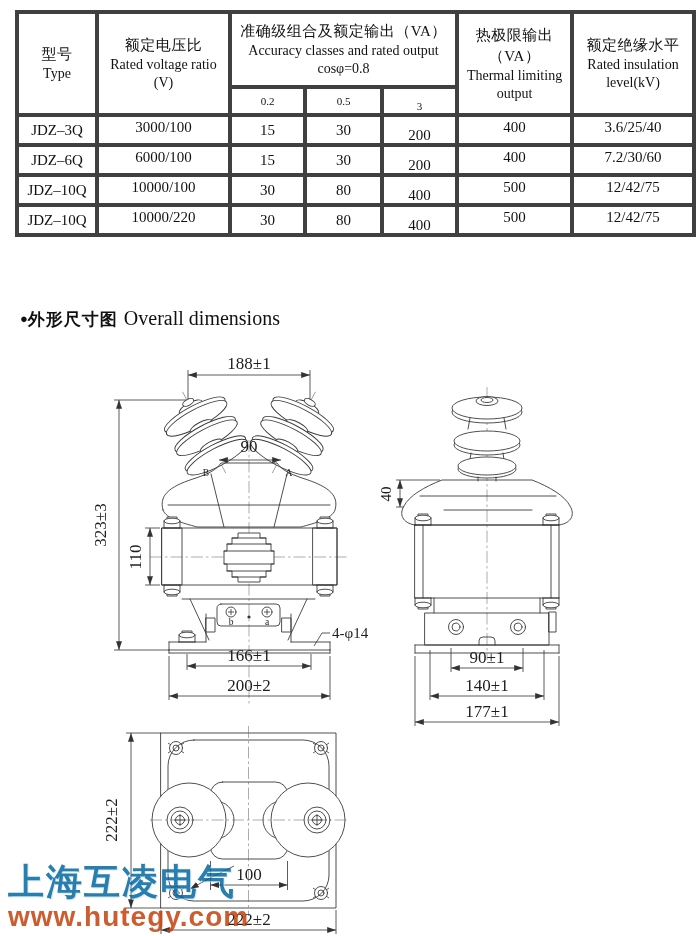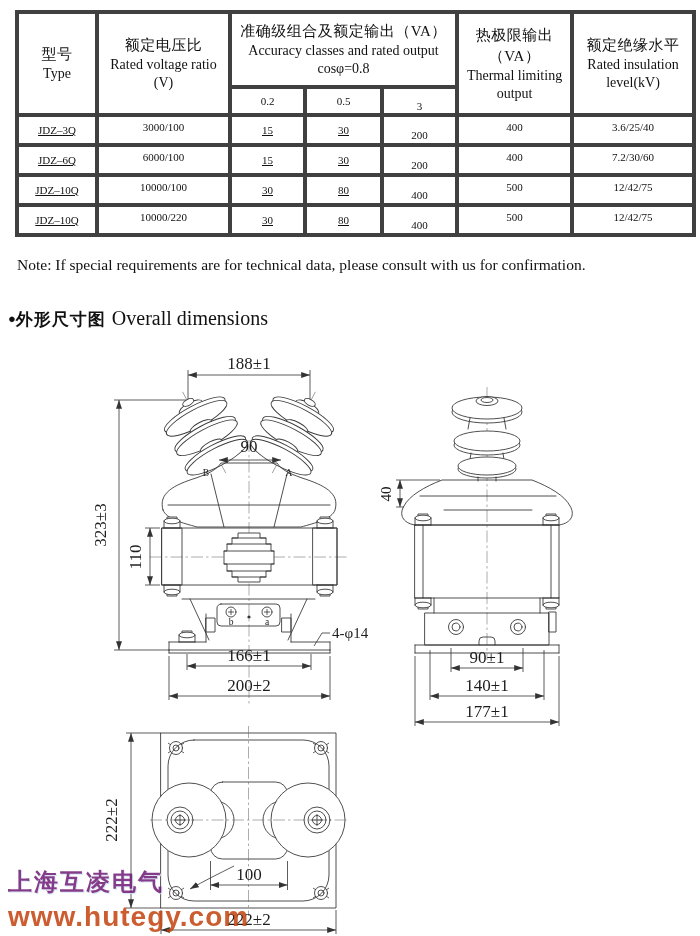--- a/index.html
+++ b/index.html
@@ -6,46 +6,46 @@
   .page{position:relative;width:700px;height:936px;background:#ffffff;overflow:hidden;
         font-family:"Liberation Serif","DejaVu Serif",serif;color:#111;}
   
   table.spec{position:absolute;left:15px;top:10px;border-collapse:collapse;table-layout:fixed;
              width:677px;border:2px solid #1c1c1c;}
   table.spec th,table.spec td{border:4px solid #404040;text-align:center;vertical-align:middle;
              padding:0;font-weight:normal;overflow:hidden;}
   .h-cn{font-size:15px;line-height:21px;letter-spacing:0.5px;}
   .h-en{font-size:14px;line-height:18px;}
   .h-sub{font-size:11px;}
-  td.val{font-size:11px;text-decoration:underline;}
+  td.val{font-size:15px;}
   .cell-low{position:relative;top:5px;display:inline-block;}
   .cell-high{position:relative;top:-3px;display:inline-block;}
   
   .notes{position:absolute;left:17px;top:247px;}
   .note-cn{font-size:15px;line-height:20px;letter-spacing:0.5px;}
   .note-en{font-size:15.5px;line-height:20px;margin-top:8px;}
-  .sec-head{position:absolute;left:8px;top:307px;white-space:nowrap;}
+  .sec-head{position:absolute;left:20px;top:307px;white-space:nowrap;}
   .sec-bullet{font-size:13px;vertical-align:2px;}
   .sec-cn{font-family:"Liberation Sans","DejaVu Sans",sans-serif;font-weight:bold;font-size:17px;letter-spacing:1px;}
   .sec-en{font-size:20px;margin-left:6px;}
   
   svg.draw{position:absolute;left:0;top:336px;}
   .ln{fill:none;stroke:#3b3b3b;stroke-width:0.9;stroke-linecap:round;stroke-linejoin:round;}
   .fw{fill:#ffffff;stroke:#3b3b3b;stroke-width:0.9;}
   .dim{fill:none;stroke:#333;stroke-width:0.8;}
   .dima{fill:none;stroke:#333;stroke-width:0.8;marker-start:url(#arr);marker-end:url(#arr);}
   .cl{fill:none;stroke:#666;stroke-width:0.55;stroke-dasharray:12 3 2.5 3;}
   .dimtxt{font-family:"Liberation Serif","DejaVu Serif",serif;font-size:17px;fill:#1d1d1d;text-anchor:middle;}
   .dimtxt.small{font-size:15px;}
   .dimtxt.tiny{font-size:9.5px;}
   .dimtxt.start{text-anchor:start;}
   
   .watermark{position:absolute;left:8px;top:862px;opacity:0.85;pointer-events:none;
              font-family:"Liberation Sans","DejaVu Sans",sans-serif;font-weight:bold;}
-  .wm1{font-size:24px;line-height:40px;letter-spacing:2px;color:#701a75;
+  .wm1{font-size:36px;line-height:40px;letter-spacing:2px;color:#0369a1;
        text-shadow:1px 1px 0 #d2e2f2;}
   .wm2{font-size:28px;line-height:30px;letter-spacing:1px;color:#c2410c;}
 </style>
 </head>
 <body>
 
 <div class="page">
 
   <table class="spec">
     <colgroup>
@@ -122,21 +122,20 @@
       <td class="val">30</td>
       <td class="val">80</td>
       <td class="val"><span class="cell-low">400</span></td>
       <td class="val"><span class="cell-high">500</span></td>
       <td class="val"><span class="cell-high">12/42/75</span></td>
     </tr>
   </tbody>
     </table>
 
   <div class="notes">
-    <div class="note-en">Note: If special requirements are for technical data, please consult with us for confirmation.</div>
   </div>
 
   <div class="sec-head">
     <span class="sec-bullet">●</span><span class="sec-cn">外形尺寸图</span><span class="sec-en">Overall dimensions</span>
   </div>
 
   <svg class="draw" width="700" height="600" viewBox="0 336 700 600">
     <defs>
       <marker id="arr" viewBox="0 0 10 8" refX="10" refY="4" markerWidth="11" markerHeight="8.8" orient="auto-start-reverse">
         <path d="M10,4 L0,0.6 L0,7.4 Z" fill="#333"></path>

